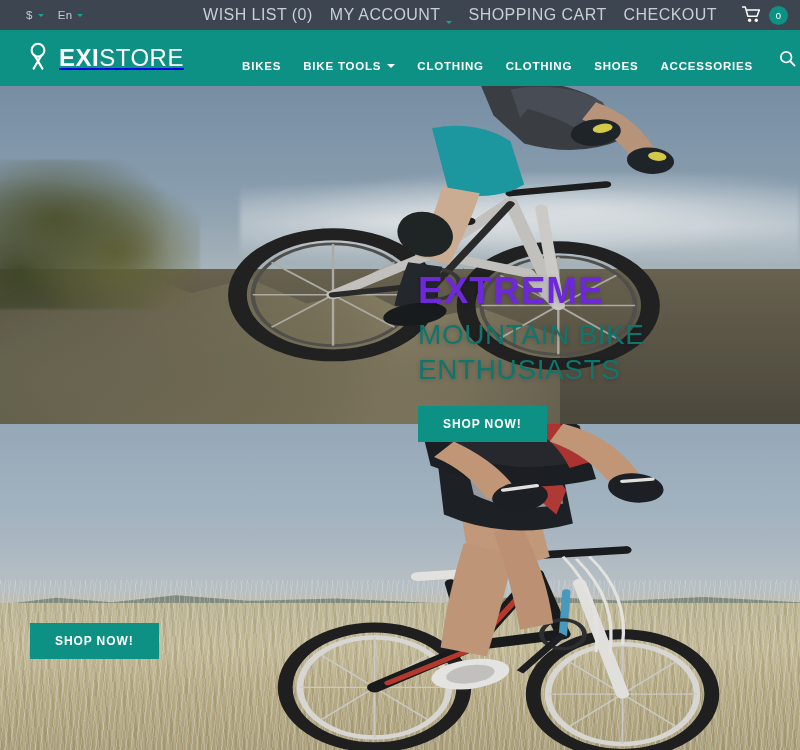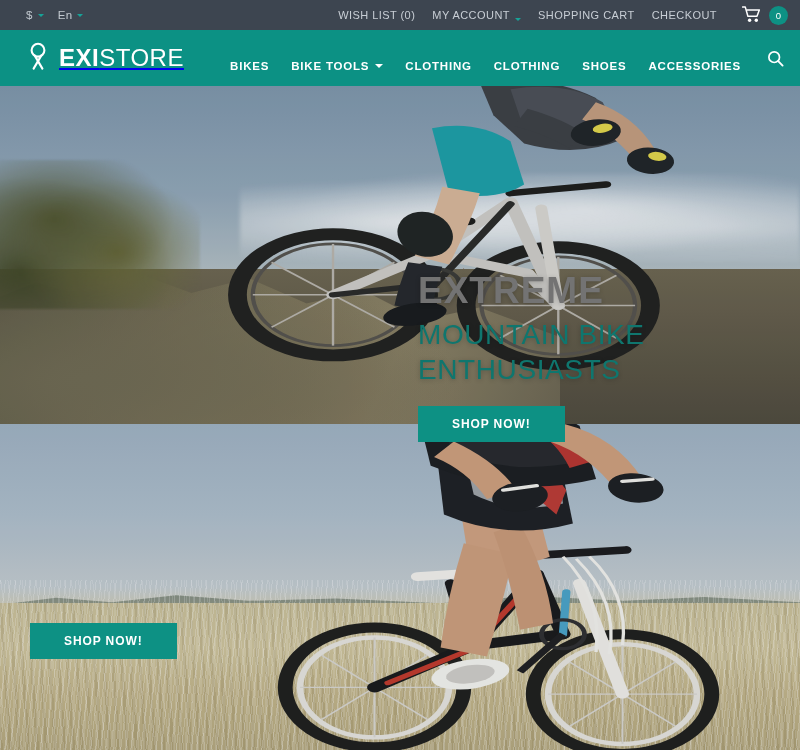--- a/index.html
+++ b/index.html
@@ -34,38 +34,38 @@
   }
   .caret-sm {
     border-left-width: 3.5px; border-right-width: 3.5px; border-top-width: 3.5px;
   }
   .topbar-right {
     margin-left: auto;
     display: flex; align-items: center; gap: 17px;
   }
   .tb-link {
     color: #c8ced5; text-decoration: none;
-    font-size: 11px; letter-spacing: .45px;
+    font-size: 16px; letter-spacing: .45px;
     display: flex; align-items: flex-end; gap: 5px;
     white-space: nowrap; cursor: pointer;
   }
   .cart-wrap { display: flex; align-items: center; gap: 7px; margin-left: 8px; }
   .cart-badge {
     width: 19px; height: 19px; border-radius: 50%;
     background: #0d9184; color: #fff;
     font-size: 9.5px; display: flex; align-items: center; justify-content: center;
   }
 
   
   .header {
     position: relative;
     height: 56px; width: 100%;
     background: #0c9184;
     display: flex; align-items: center;
-    padding: 0 16px 0 26px;
+    padding: 0 4px 0 26px;
     z-index: 5;
   }
   .logo { display: flex; align-items: center; gap: 9px; cursor: pointer; }
   .logo-text {
     font-size: 24px; color: #ffffff; letter-spacing: .5px;
     line-height: 1; white-space: nowrap;
   }
   .logo-text .b { font-weight: 700; }
   .logo-text .l { font-weight: 300; }
 
@@ -97,34 +97,34 @@
   .slide-2 { height: 326px; }
 
   .slide-bg { position: absolute; inset: 0; }
   .slide-caption {
     position: absolute; z-index: 3;
     display: flex; flex-direction: column;
   }
   .cap-1 { left: 418px; top: 186px; align-items: flex-start; }
   .cap-2 { left: 30px; top: 518px; align-items: flex-start; }
   .cap-title {
-    font-size: 37px; font-weight: 700; color: #737373;
+    font-size: 37px; font-weight: 700; color: #6d28d9;
     letter-spacing: 1px; line-height: 1.05;
     text-shadow: 0 1px 5px rgba(0,0,0,.22);
   }
   .cap-sub {
     font-size: 28px; font-weight: 300; color: #0f766e;
     letter-spacing: .6px; line-height: 1.25; margin-top: 6px;
     text-shadow: 0 1px 5px rgba(0,0,0,.22);
   }
   .shop-btn {
     margin-top: 19px;
     background: #0d9184; color: #ffffff;
     font-size: 12px; font-weight: 700; letter-spacing: .9px;
-    padding: 11px 34px; border: none;
+    padding: 11px 25px; border: none;
     font-family: "Liberation Sans", sans-serif;
     cursor: pointer; display: inline-block;
   }
 
   
   .s1-sky {
     position: absolute; inset: 0;
     background: linear-gradient(180deg, #7e96ab 0%, #92a7b8 32%, #b7c2c6 58%, #9aa29c 78%, #6b6556 100%);
   }
   .s1-clouds {

